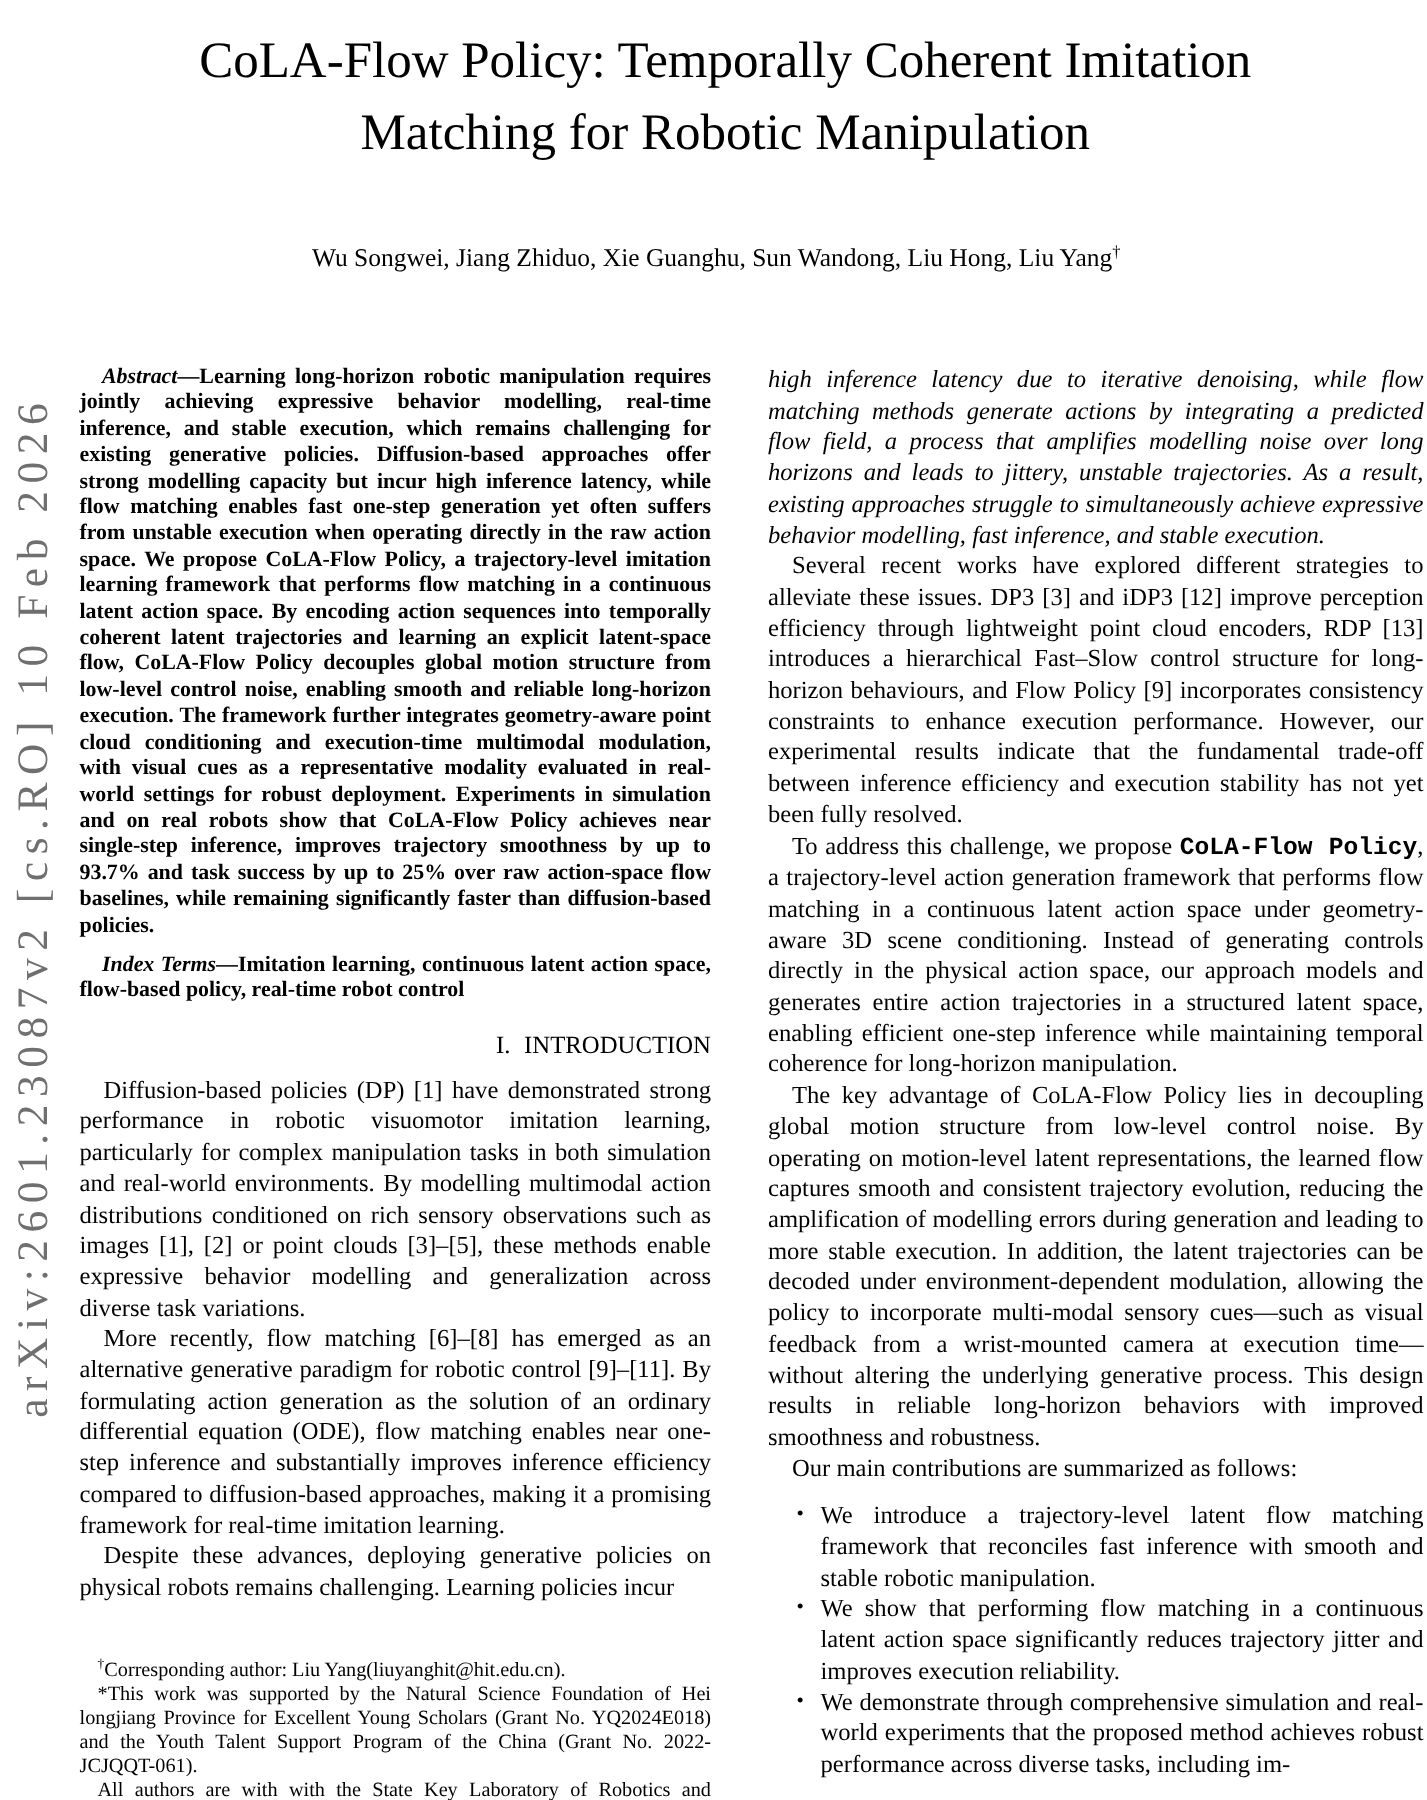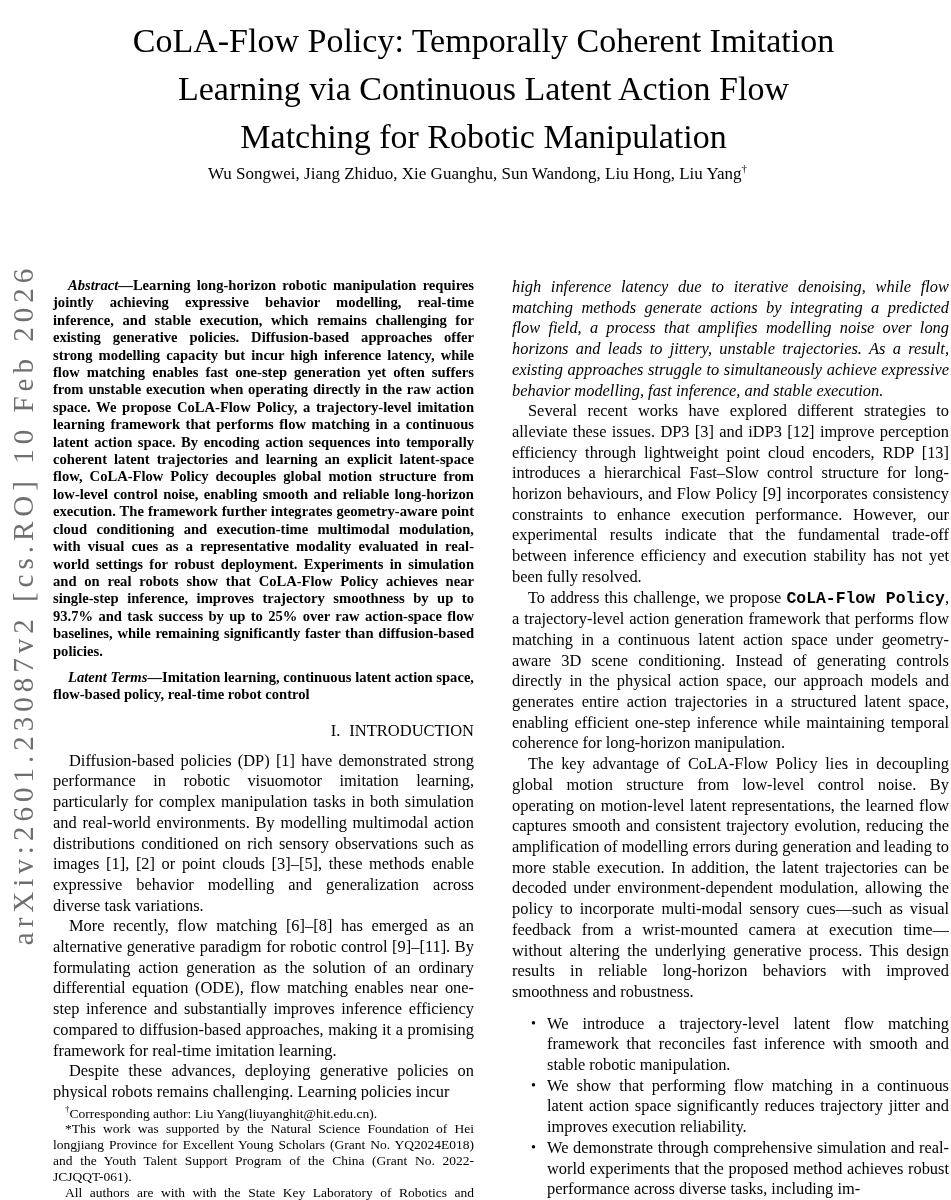--- a/index.html
+++ b/index.html
@@ -21,21 +21,21 @@
     font-size:34px; line-height:48px; font-weight:400;
   }
   .title div { white-space:nowrap;margin-left:16px; }
   
   .authors {
     position:absolute; top:157px; left:4px; right:0; text-align:center;
     font-size:17px; line-height:22px;
   }
   .authors sup { font-size:11px; }
   
-  .col { position:absolute; top:243px; text-align:justify;margin-top:34px; }
+  .col { position:absolute; top:243px; text-align:justify; }
   .col-left  { left:53px;  width:421px; }
   .col-right { left:512px; width:437px; }
   
   .abstract-par {
     margin:0; font-size:14.6px; line-height:17.4px; font-weight:bold;
     text-indent:15px;
   }
   .index-par { margin:9px 0 0; }
   .lead-ital { font-style:italic; font-weight:bold; }
   
@@ -70,43 +70,43 @@
 </style>
 </head>
 <body>
 
 <div class="page">
 
   <div class="watermark">arXiv:2601.23087v2 [cs.RO] 10 Feb 2026</div>
 
   <h1 class="title">
     <div>CoLA-Flow Policy: Temporally Coherent Imitation</div>
-    <div>Learning via Continuous Latent Action Flow</div>
     <div>Matching for Robotic Manipulation</div>
   </h1>
 
   <div class="authors"><span>Wu Songwei, Jiang Zhiduo, Xie Guanghu, Sun Wandong, Liu Hong, Liu Yang</span><sup>†</sup></div>
 
   <div class="col col-left">
     <p class="abstract-par"><span class="lead-ital">Abstract</span><span>—Learning long-horizon robotic manipulation requires jointly achieving expressive behavior modelling, real-time inference, and stable execution, which remains challenging for existing generative policies. Diffusion-based approaches offer strong modelling capacity but incur high inference latency, while flow matching enables fast one-step generation yet often suffers from unstable execution when operating directly in the raw action space. We propose CoLA-Flow Policy, a trajectory-level imitation learning framework that performs flow matching in a continuous latent action space. By encoding action sequences into temporally coherent latent trajectories and learning an explicit latent-space flow, CoLA-Flow Policy decouples global motion structure from low-level control noise, enabling smooth and reliable long-horizon execution. The framework further integrates geometry-aware point cloud conditioning and execution-time multimodal modulation, with visual cues as a representative modality evaluated in real-world settings for robust deployment. Experiments in simulation and on real robots show that CoLA-Flow Policy achieves near single-step inference, improves trajectory smoothness by up to 93.7% and task success by up to 25% over raw action-space flow baselines, while remaining significantly faster than diffusion-based policies.</span></p>
 
-    <p class="abstract-par index-par"><span class="lead-ital">Latent Terms</span><span>—Imitation learning, continuous latent action space, flow-based policy, real-time robot control</span></p>
+    <p class="abstract-par index-par"><span class="lead-ital">Index Terms</span><span>—Imitation learning, continuous latent action space, flow-based policy, real-time robot control</span></p>
 
     <h2 class="sec-heading"><span class="sec-num">I.</span><span>INTRODUCTION</span></h2>
 
     <p class="body-par">Diffusion-based policies (DP) [1] have demonstrated strong performance in robotic visuomotor imitation learning, particularly for complex manipulation tasks in both simulation and real-world environments. By modelling multimodal action distributions conditioned on rich sensory observations such as images [1], [2] or point clouds [3]–[5], these methods enable expressive behavior modelling and generalization across diverse task variations.</p>
     <p class="body-par">More recently, flow matching [6]–[8] has emerged as an alternative generative paradigm for robotic control [9]–[11]. By formulating action generation as the solution of an ordinary differential equation (ODE), flow matching enables near one-step inference and substantially improves inference efficiency compared to diffusion-based approaches, making it a promising framework for real-time imitation learning.</p>
     <p class="body-par">Despite these advances, deploying generative policies on physical robots remains challenging. Learning policies incur</p>
   </div>
 
   <div class="col col-right">
     <p class="body-par noindent">high inference latency due to iterative denoising, while flow matching methods generate actions by integrating a predicted flow field, a process that amplifies modelling noise over long horizons and leads to jittery, unstable trajectories. As a result, existing approaches struggle to simultaneously achieve expressive behavior modelling, fast inference, and stable execution.</p>
     <p class="body-par">Several recent works have explored different strategies to alleviate these issues. DP3 [3] and iDP3 [12] improve perception efficiency through lightweight point cloud encoders, RDP [13] introduces a hierarchical Fast–Slow control structure for long-horizon behaviours, and Flow Policy [9] incorporates consistency constraints to enhance execution performance. However, our experimental results indicate that the fundamental trade-off between inference efficiency and execution stability has not yet been fully resolved.</p>
     <p class="body-par"><span>To address this challenge, we propose </span><span class="b">CoLA-Flow Policy</span><span>, a trajectory-level action generation framework that performs flow matching in a continuous latent action space under geometry-aware 3D scene conditioning. Instead of generating controls directly in the physical action space, our approach models and generates entire action trajectories in a structured latent space, enabling efficient one-step inference while maintaining temporal coherence for long-horizon manipulation.</span></p>
     <p class="body-par">The key advantage of CoLA-Flow Policy lies in decoupling global motion structure from low-level control noise. By operating on motion-level latent representations, the learned flow captures smooth and consistent trajectory evolution, reducing the amplification of modelling errors during generation and leading to more stable execution. In addition, the latent trajectories can be decoded under environment-dependent modulation, allowing the policy to incorporate multi-modal sensory cues—such as visual feedback from a wrist-mounted camera at execution time—without altering the underlying generative process. This design results in reliable long-horizon behaviors with improved smoothness and robustness.</p>
+    <p class="body-par">Our main contributions are summarized as follows:</p>
 
     <ul class="contrib-list">
       <li><span class="bullet">•</span><span>We introduce a trajectory-level latent flow matching framework that reconciles fast inference with smooth and stable robotic manipulation.</span></li>
       <li><span class="bullet">•</span><span>We show that performing flow matching in a continuous latent action space significantly reduces trajectory jitter and improves execution reliability.</span></li>
       <li><span class="bullet">•</span><span>We demonstrate through comprehensive simulation and real-world experiments that the proposed method achieves robust performance across diverse tasks, including im-</span></li>
     </ul>
   </div>
 
   <div class="footnotes">
     <p><sup>†</sup><span>Corresponding author: Liu Yang(liuyanghit@hit.edu.cn).</span></p>

